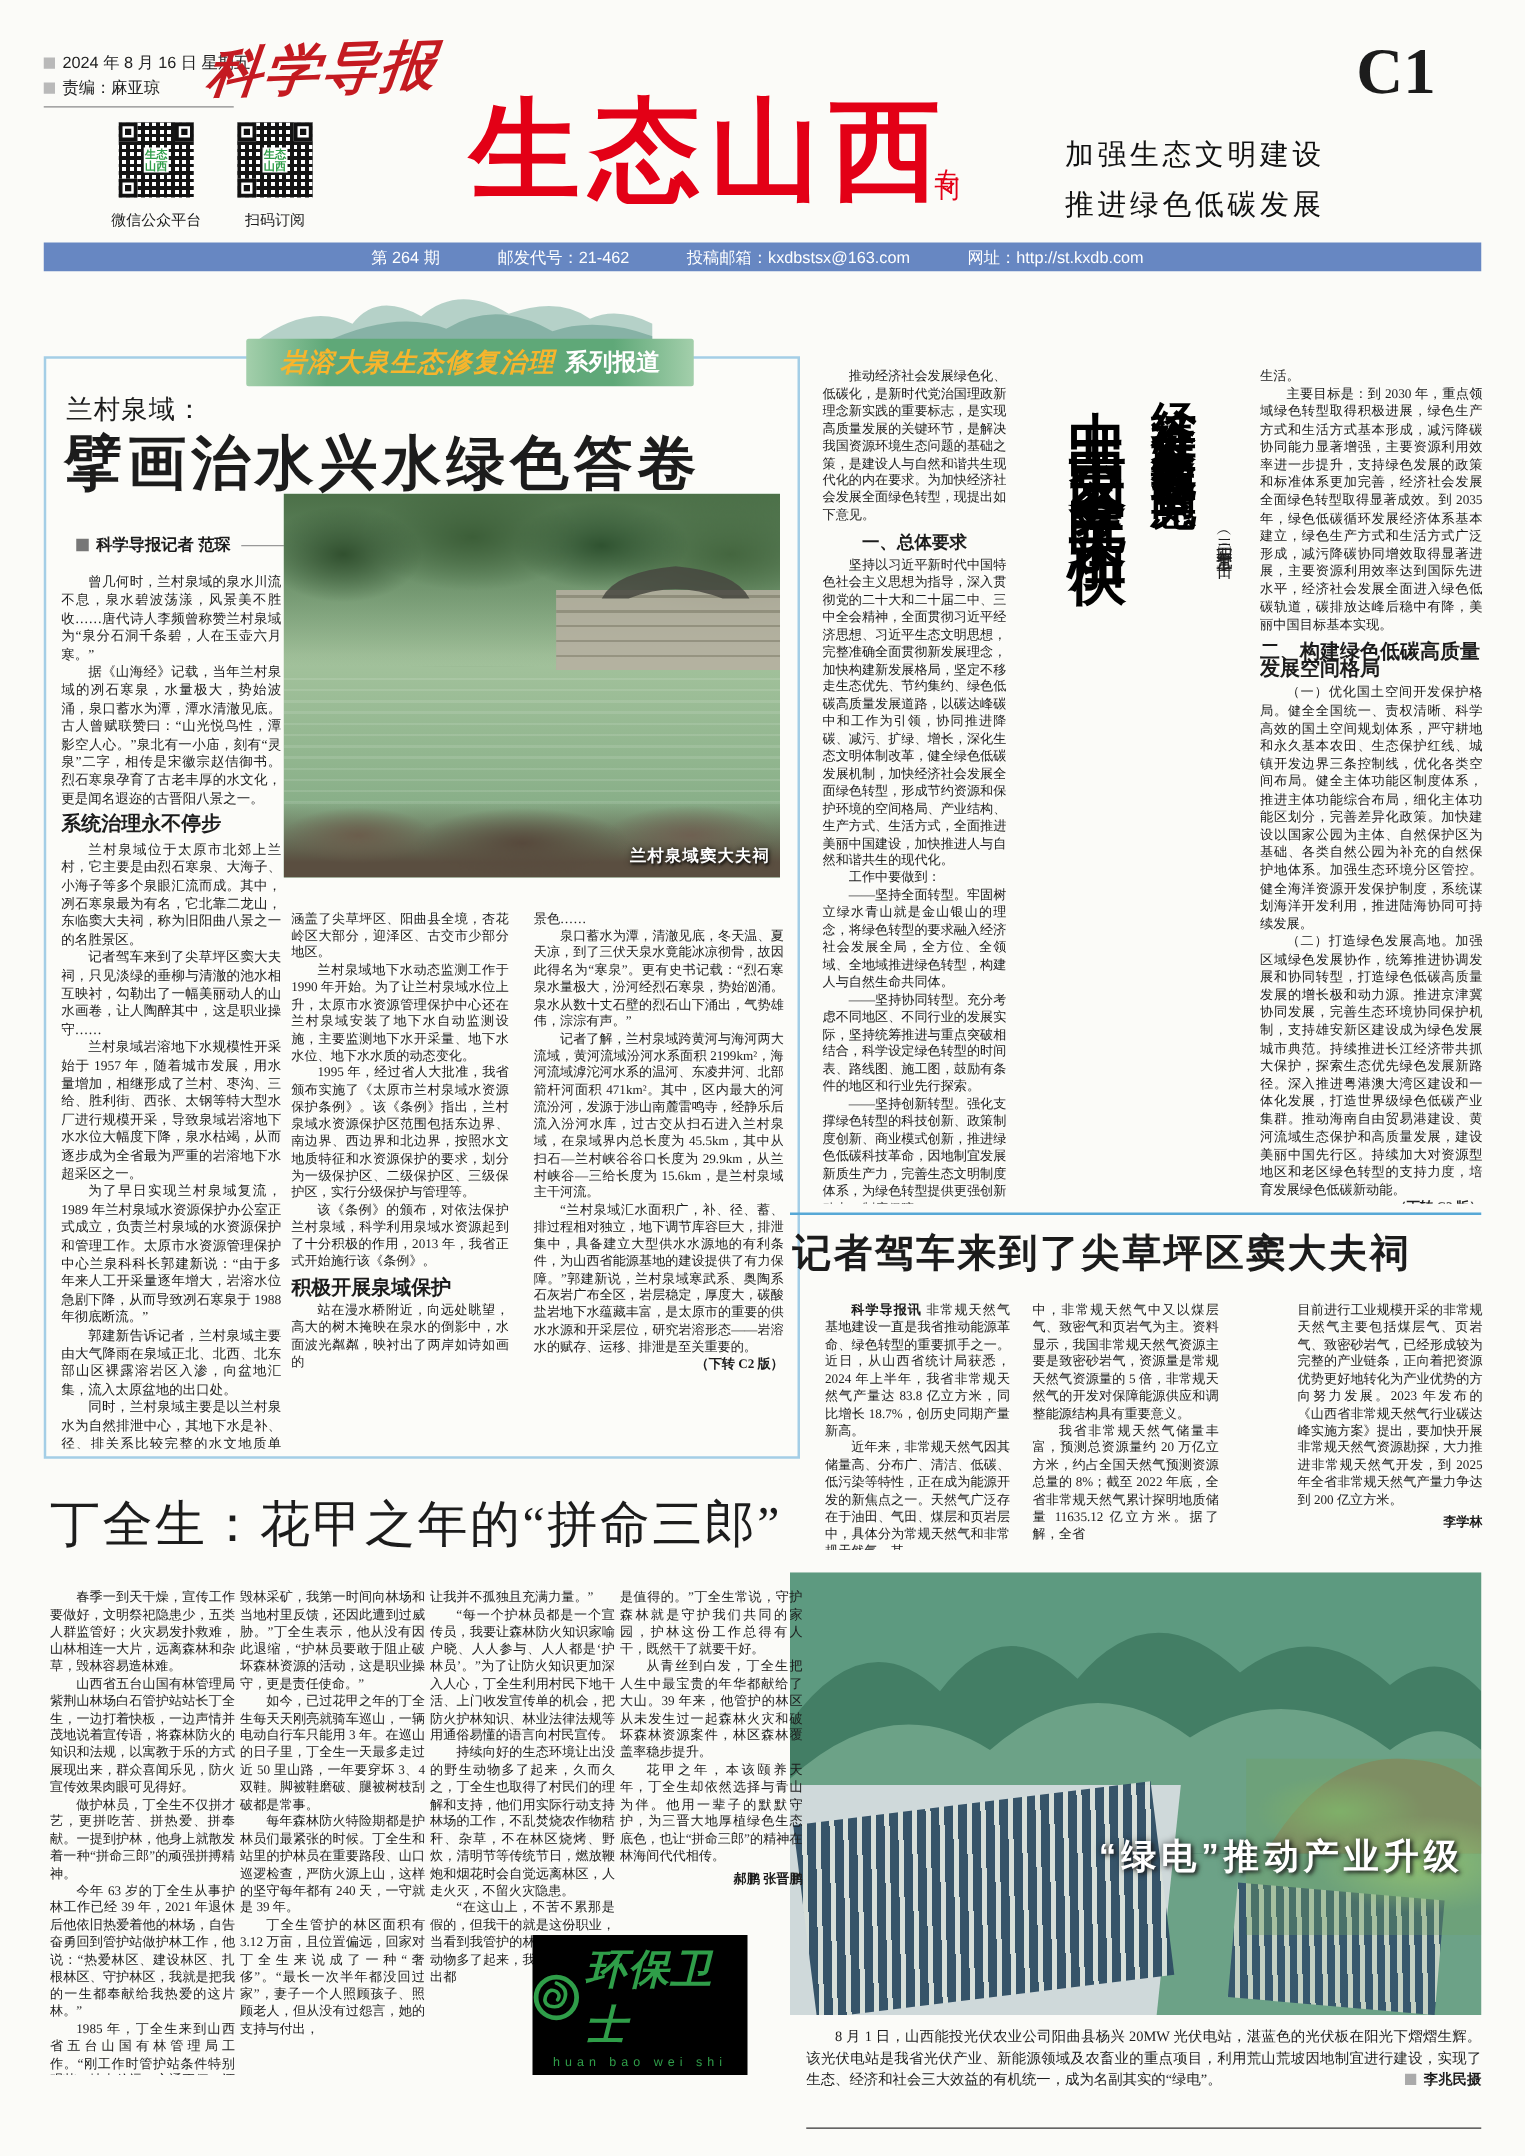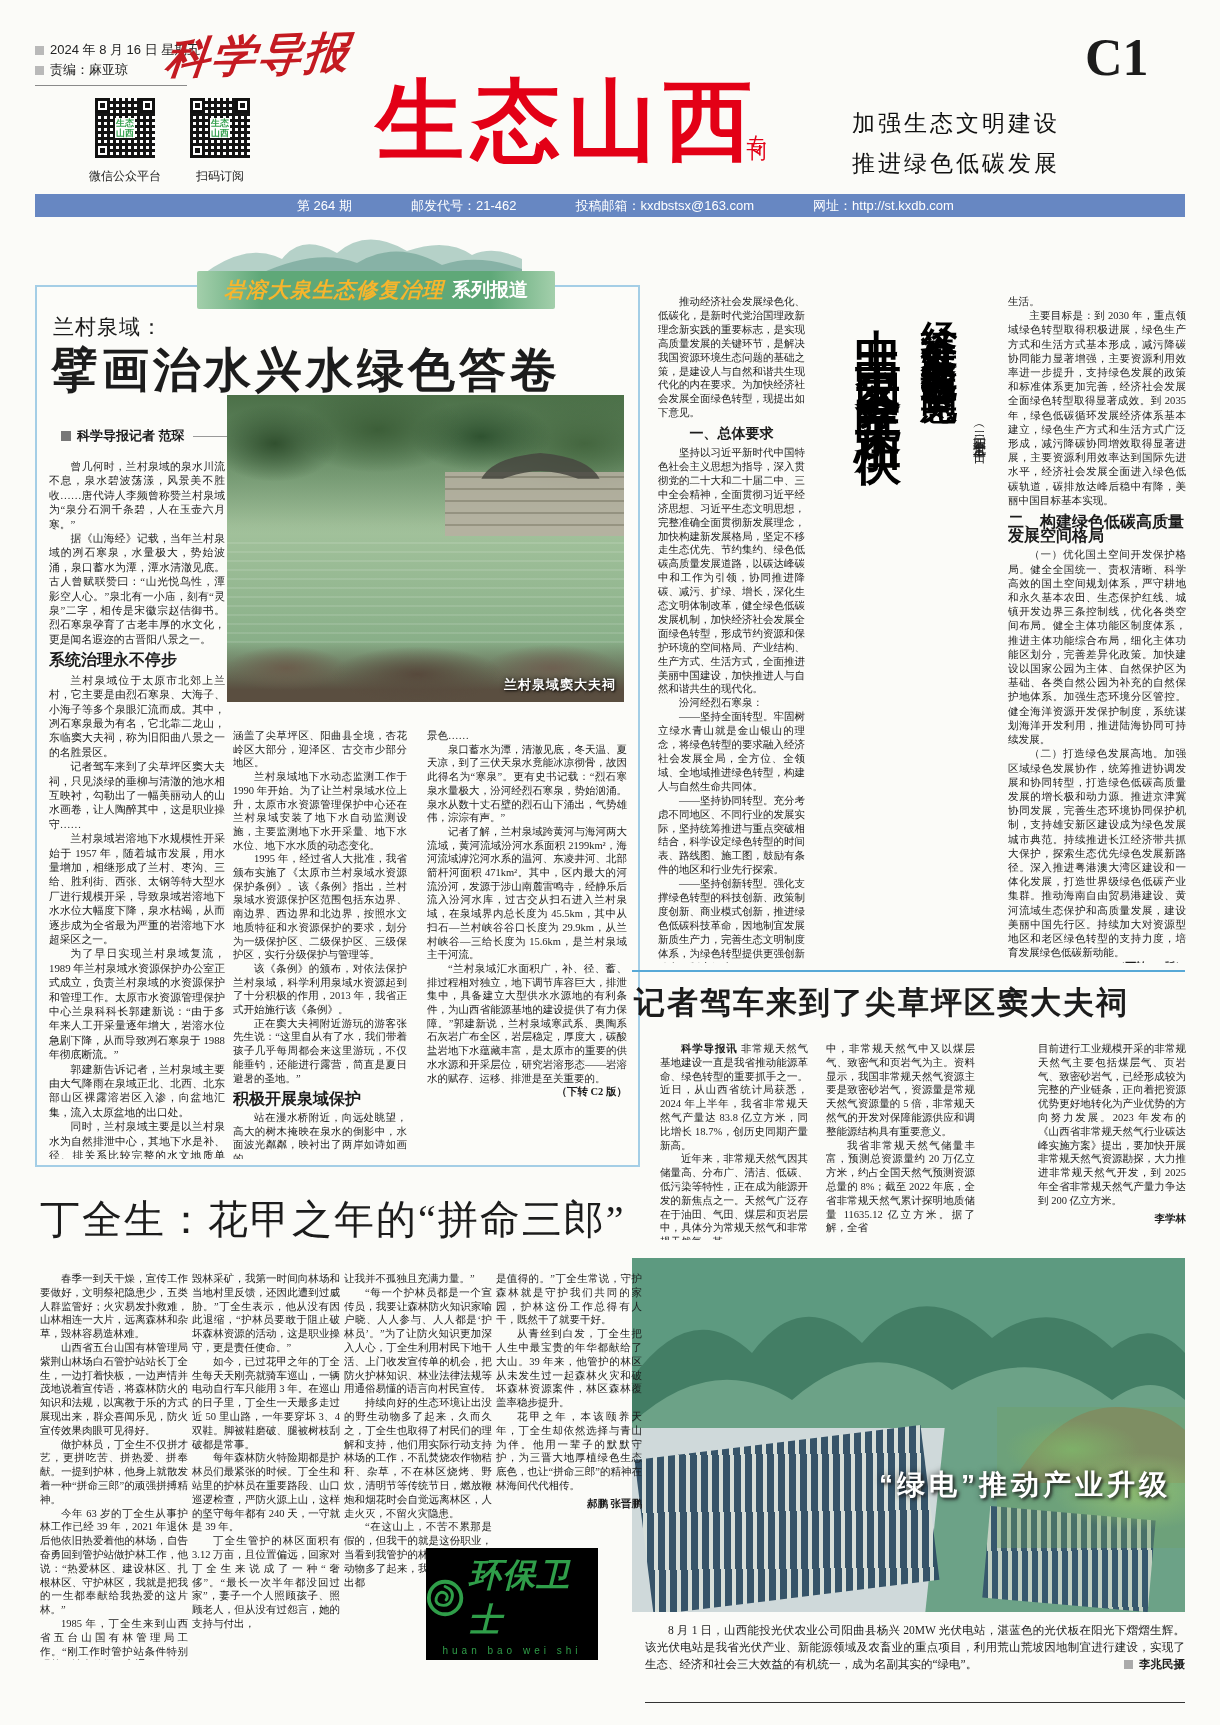--- a/index.html
+++ b/index.html
@@ -28,21 +28,21 @@
               display:flex; align-items:center; justify-content:center; text-align:center; font-weight:bold; }
   #qr1 { left:95px; top:98px; } #qr2 { left:190px; top:98px; }
   .qrlab { position:absolute; top:168px; width:80px; text-align:center; font-size:12px; font-family:"Liberation Sans",sans-serif; }
   #qrlab1 { left:85px; } #qrlab2 { left:180px; }
   #sectitle { left:376px; top:72px; font-size:88px; font-weight:900; color:#e30016;
               font-family:"Liberation Serif",serif; letter-spacing:8px; line-height:100px; }
   #sectsub { left:744px; top:118px; writing-mode:vertical-rl; font-size:20px; color:#e30016; letter-spacing:8px; }
   #slogans { left:852px; top:104px; font-size:23px; line-height:40px; letter-spacing:3px; color:#111; }
   #pageno { left:1085px; top:28px; font-size:52px; font-weight:bold; font-family:"Liberation Serif",serif; }
   #infobar { left:35px; top:194px; width:1150px; height:23px; background:#6787c2; color:#fff;
-             font-size:13px; font-family:"Liberation Sans",sans-serif; display:flex; align-items:center; gap:59px; padding-left:262px; }
+             font-size:13px; font-family:"Liberation Sans",sans-serif; display:flex; align-items:center; gap:46px; padding-left:262px; }
 
   
   .para { text-indent:2em; text-align:justify; margin:0; }
   .col { position:absolute; overflow:hidden; font-size:10.8px; line-height:14.4px; }
   .cont > .para:first-child { text-indent:0; }
   .subhead { font-family:"Liberation Sans",sans-serif; font-weight:bold; font-size:16px; margin:7px 0 5px; text-indent:0; }
   .subhead.center { text-align:center; font-size:14px; }
   .jump { text-align:right; text-indent:0; font-weight:bold; }
   .author-line { text-align:right; text-indent:0; font-weight:bold; margin-top:4px; }
 
@@ -226,21 +226,20 @@
         <p class="para">郭建新告诉记者，兰村泉域主要由大气降雨在泉域正北、北西、北东部山区裸露溶岩区入渗，向盆地汇集，流入太原盆地的出口处。</p>
         <p class="para">同时，兰村泉域主要是以兰村泉水为自然排泄中心，其地下水是补、径、排关系比较完整的水文地质单元，其对应的地表面积约 2500 平方公里。行政区域</p>
       </div>
   </div>
   <div class="col" id="lead-c2">
     <div class="cont">
         <p class="para">涵盖了尖草坪区、阳曲县全境，杏花岭区大部分，迎泽区、古交市少部分地区。</p>
         <p class="para">兰村泉域地下水动态监测工作于 1990 年开始。为了让兰村泉域水位上升，太原市水资源管理保护中心还在兰村泉域安装了地下水自动监测设施，主要监测地下水开采量、地下水水位、地下水水质的动态变化。</p>
         <p class="para">1995 年，经过省人大批准，我省颁布实施了《太原市兰村泉域水资源保护条例》。该《条例》指出，兰村泉域水资源保护区范围包括东边界、南边界、西边界和北边界，按照水文地质特征和水资源保护的要求，划分为一级保护区、二级保护区、三级保护区，实行分级保护与管理等。</p>
         <p class="para">该《条例》的颁布，对依法保护兰村泉域，科学利用泉域水资源起到了十分积极的作用，2013 年，我省正式开始施行该《条例》。</p>
-        <p class="para">正在窦大夫祠附近游玩的游客张先生说：“这里自从有了水，我们带着孩子几乎每周都会来这里游玩，不仅能垂钓，还能进行露营，简直是夏日避暑的圣地。”</p>
       </div>
     <div class="subhead">积极开展泉域保护</div>
     <div>
         <p class="para">站在漫水桥附近，向远处眺望，高大的树木掩映在泉水的倒影中，水面波光粼粼，映衬出了两岸如诗如画的</p>
       </div>
   </div>
   <div class="col" id="lead-c3">
     <div class="cont">
         <p class="para">景色……</p>
         <p class="para">泉口蓄水为潭，清澈见底，冬天温、夏天凉，到了三伏天泉水竟能冰凉彻骨，故因此得名为“寒泉”。更有史书记载：“烈石寒泉水量极大，汾河经烈石寒泉，势始汹涌。泉水从数十丈石壁的烈石山下涌出，气势雄伟，淙淙有声。”</p>
@@ -251,21 +250,21 @@
   </div>
 </div>
 
 <div class="col cont" id="yj-c1">
   <div>
       <p class="para">推动经济社会发展绿色化、低碳化，是新时代党治国理政新理念新实践的重要标志，是实现高质量发展的关键环节，是解决我国资源环境生态问题的基础之策，是建设人与自然和谐共生现代化的内在要求。为加快经济社会发展全面绿色转型，现提出如下意见。</p>
     </div>
   <div class="subhead center">一、总体要求</div>
   <div>
       <p class="para">坚持以习近平新时代中国特色社会主义思想为指导，深入贯彻党的二十大和二十届二中、三中全会精神，全面贯彻习近平经济思想、习近平生态文明思想，完整准确全面贯彻新发展理念，加快构建新发展格局，坚定不移走生态优先、节约集约、绿色低碳高质量发展道路，以碳达峰碳中和工作为引领，协同推进降碳、减污、扩绿、增长，深化生态文明体制改革，健全绿色低碳发展机制，加快经济社会发展全面绿色转型，形成节约资源和保护环境的空间格局、产业结构、生产方式、生活方式，全面推进美丽中国建设，加快推进人与自然和谐共生的现代化。</p>
-      <p class="para">汾河经烈石寒泉：</p>
+      <p class="para">工作中要做到：</p>
       <p class="para">——坚持全面转型。牢固树立绿水青山就是金山银山的理念，将绿色转型的要求融入经济社会发展全局，全方位、全领域、全地域推进绿色转型，构建人与自然生命共同体。</p>
       <p class="para">——坚持协同转型。充分考虑不同地区、不同行业的发展实际，坚持统筹推进与重点突破相结合，科学设定绿色转型的时间表、路线图、施工图，鼓励有条件的地区和行业先行探索。</p>
       <p class="para">——坚持创新转型。强化支撑绿色转型的科技创新、政策制度创新、商业模式创新，推进绿色低碳科技革命，因地制宜发展新质生产力，完善生态文明制度体系，为绿色转型提供更强创新动力、制度保障。</p>
     </div>
 </div>
 <div class="vhead" id="yj-vA">中共中央国务院关于加快</div>
 <div class="vhead" id="yj-vB">经济社会发展全面绿色转型的意见</div>
 <div id="yj-vD">（二〇二四年七月三十一日）</div>
 <div class="col" id="yj-c2">
   <div class="cont">

